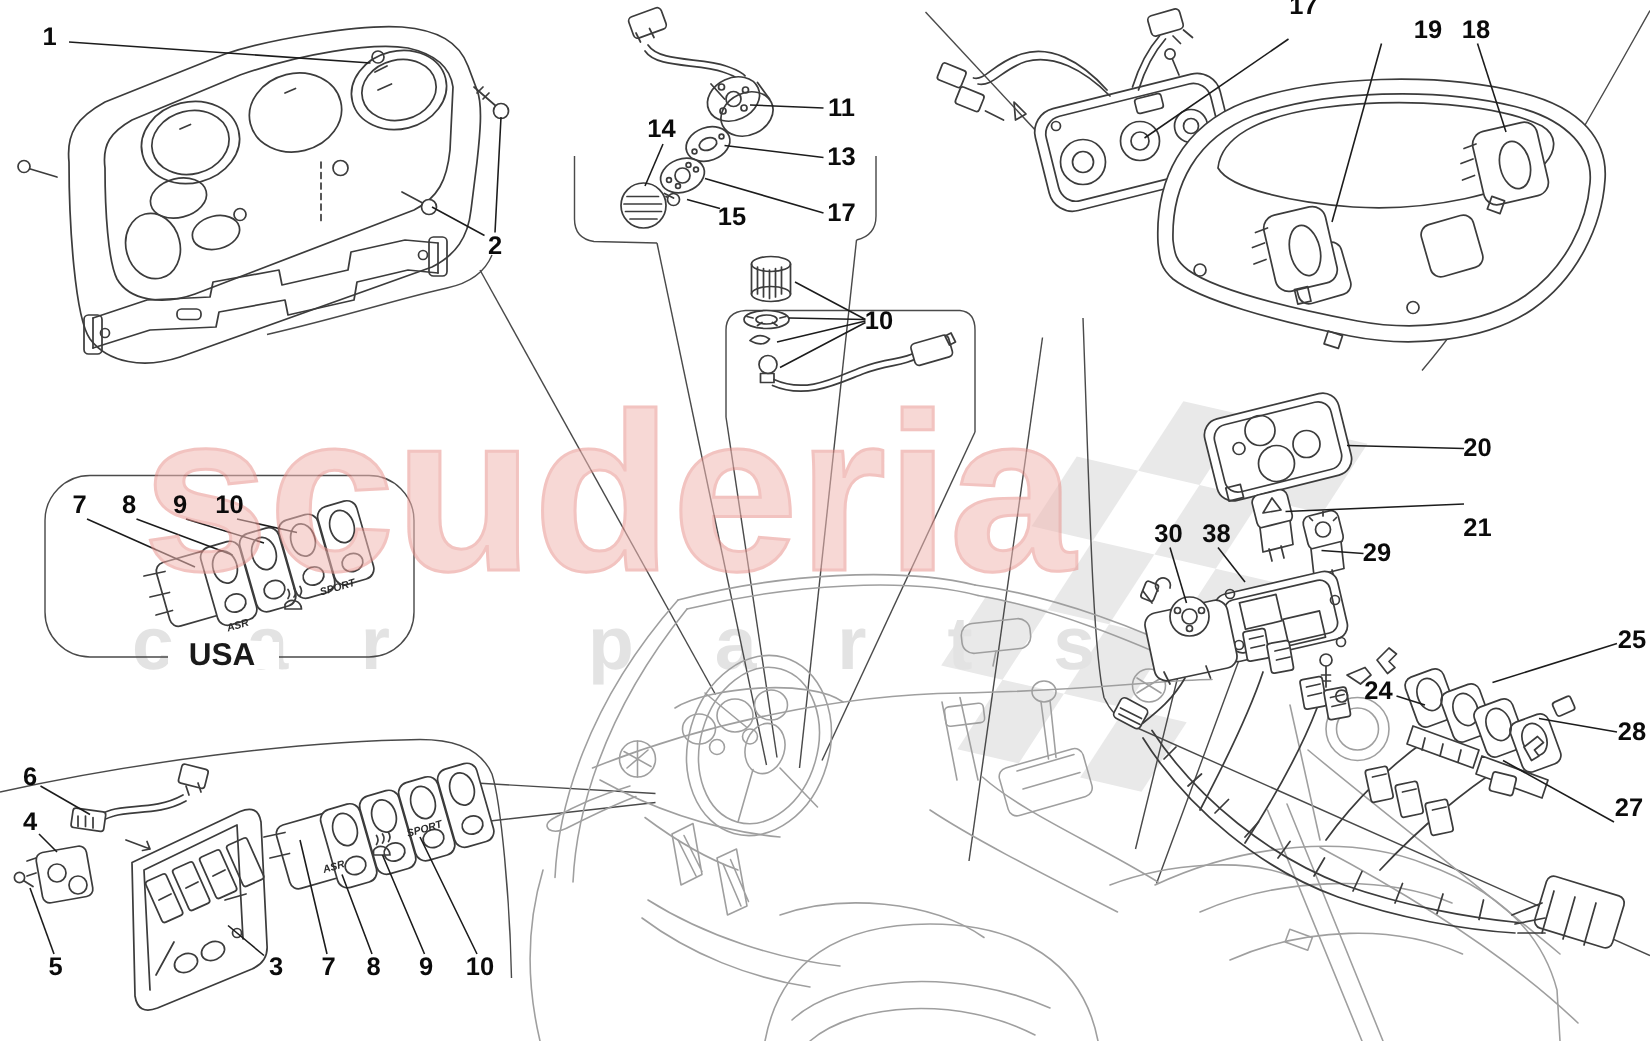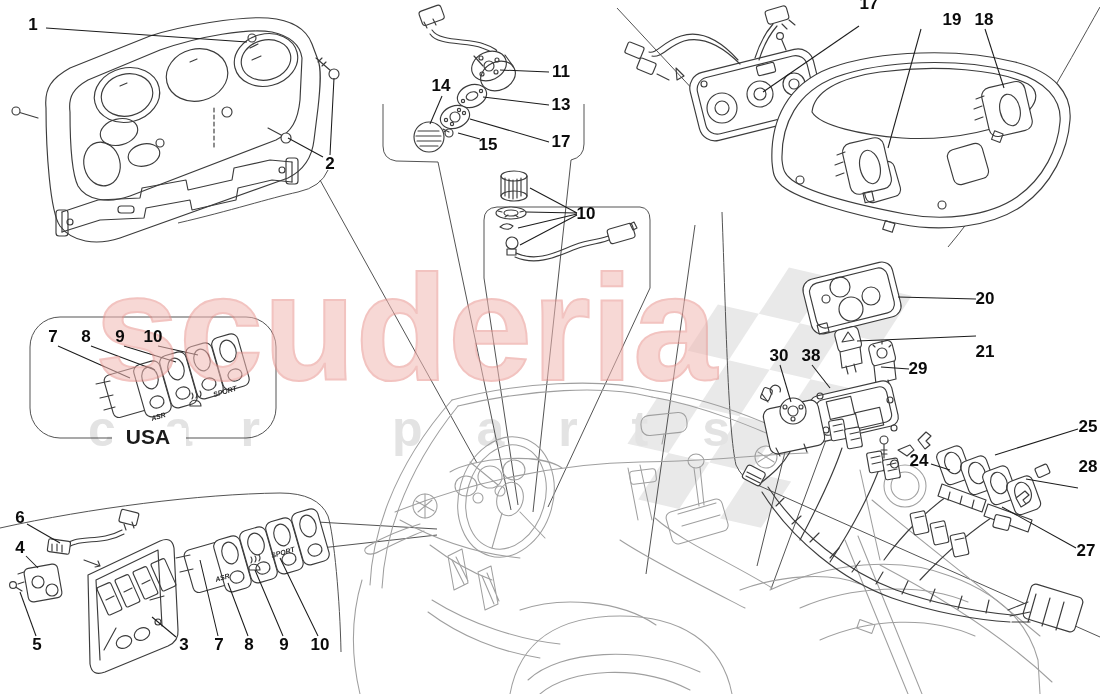--- a/index.html
+++ b/index.html
@@ -451,22 +451,22 @@
 <div class="callout" style="left:869px;top:4px">17</div>
 <div class="callout" style="left:952px;top:20px">19</div>
 <div class="callout" style="left:984px;top:20px">18</div>
 <div class="callout" style="left:985px;top:299px">20</div>
 <div class="callout" style="left:985px;top:352px">21</div>
 <div class="callout" style="left:918px;top:369px">29</div>
 <div class="callout" style="left:779px;top:356px">30</div>
 <div class="callout" style="left:811px;top:356px">38</div>
 <div class="callout" style="left:1088px;top:427px">25</div>
 <div class="callout" style="left:919px;top:461px">24</div>
-<div class="callout" style="left:1088px;top:467px">28</div>
-<div class="callout" style="left:1086px;top:551px">27</div>
+<div class="callout" style="left:1088px;top:488px">28</div>
+<div class="callout" style="left:1086px;top:539px">27</div>
 <div class="callout" style="left:53px;top:337px">7</div>
 <div class="callout" style="left:86px;top:337px">8</div>
 <div class="callout" style="left:120px;top:337px">9</div>
 <div class="callout" style="left:153px;top:337px">10</div>
 <div class="callout" style="left:20px;top:518px">6</div>
 <div class="callout" style="left:20px;top:548px">4</div>
 <div class="callout" style="left:37px;top:645px">5</div>
 <div class="callout" style="left:184px;top:645px">3</div>
 <div class="callout" style="left:219px;top:645px">7</div>
 <div class="callout" style="left:249px;top:645px">8</div>

